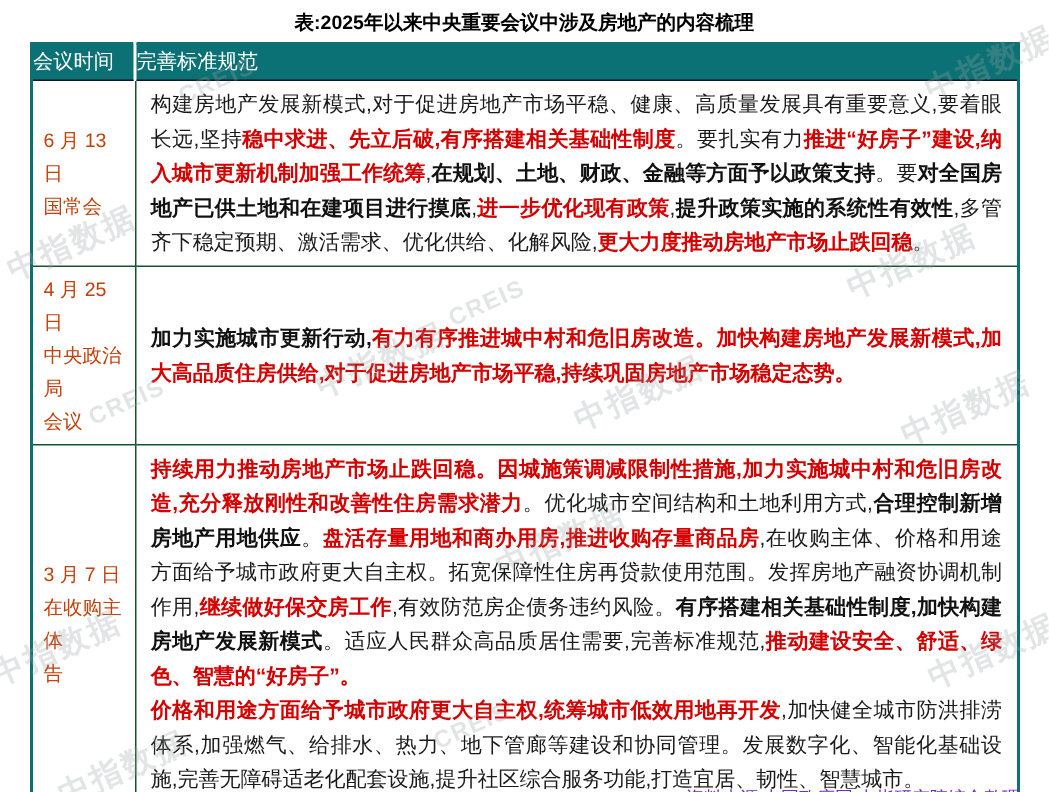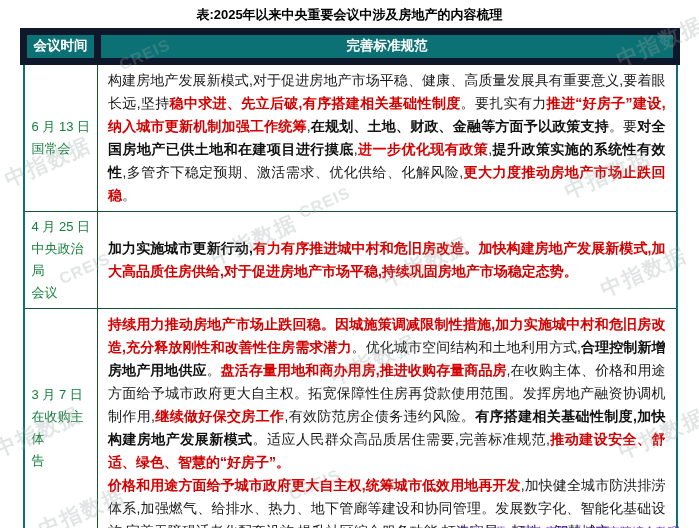--- a/index.html
+++ b/index.html
@@ -25,37 +25,37 @@
     left:20px; top:28px;
     width:660px;
     border-collapse:collapse;
     table-layout:fixed;
     border:2px solid #0C7174;
   }
   .tbl th{
     background:#0C7174;
     color:#ffffff;
     font-size:13.5px;
-    font-weight:bold;
+    font-weight:normal;
     height:20px;
     padding:1px 0 2px 0;
-    border:7px solid #0f172a;
-    text-align:center;
+    border:1px solid #0f172a;
+    text-align:left;
   }
   .tbl th.th-time{border-right:2px solid #ffffff;}
   .tbl td{
     border:1px solid #14532d;
     vertical-align:middle;
     background:transparent;
     margin-top:48px;
   }
   td.date{
     width:67px;
     font-size:13px;
-    color:#15803d;
+    color:#c2410c;
     padding:4px 2px 4px 7px;
     line-height:22px;
     text-align:left;
   }
   td.content{
     font-size:14px;
     padding:4px 10px;
     line-height:23px;
     text-align:justify;
     text-justify:inter-ideograph;

